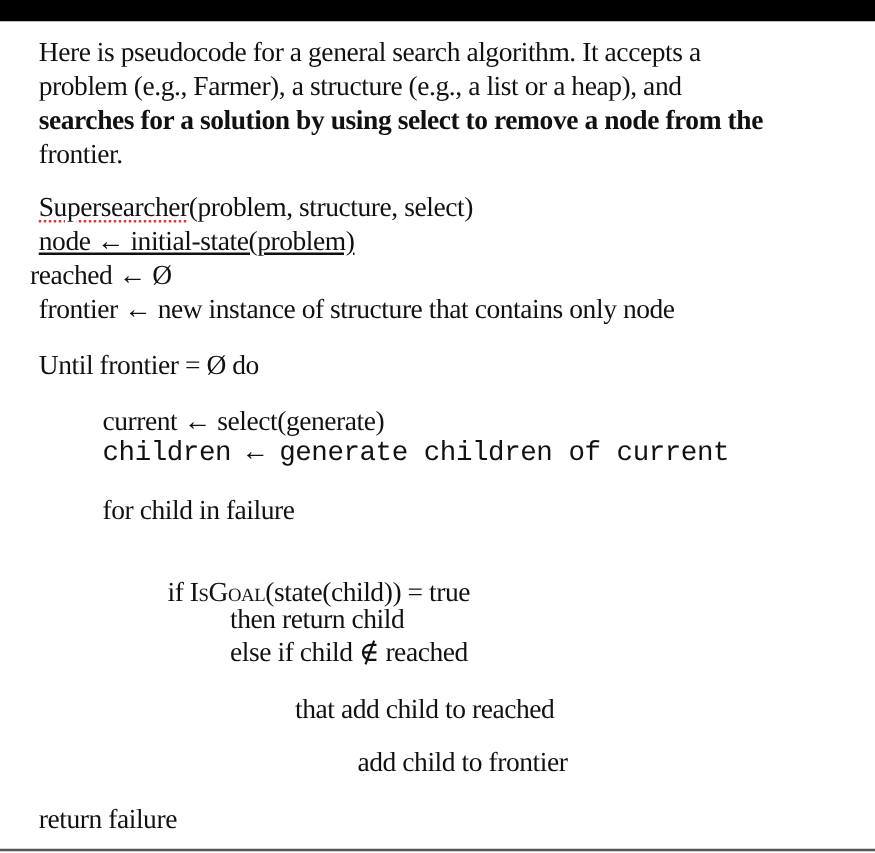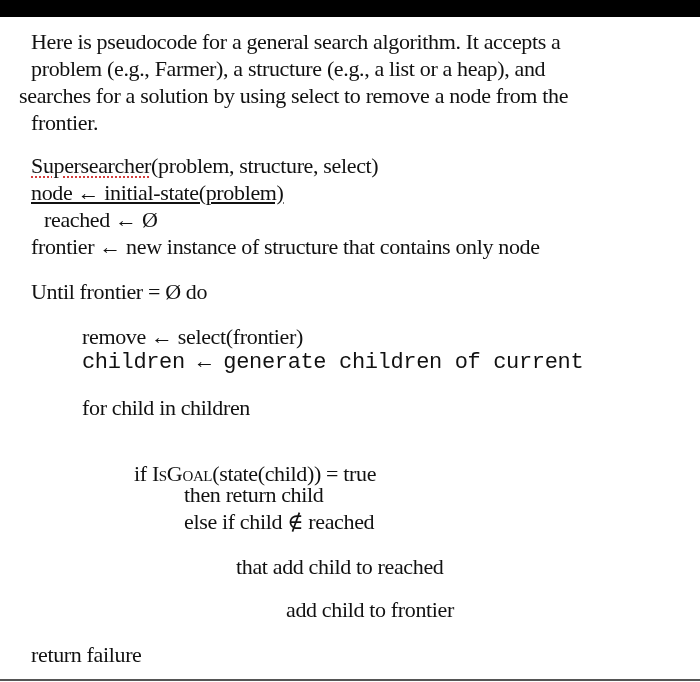--- a/index.html
+++ b/index.html
@@ -51,36 +51,36 @@
     }
   </style>
 </head>
 <body>
 
 <div class="top-band"></div>
 
 <div>
   <div class="line" style="left:13px; top:28px;">Here is pseudocode for a general search algorithm. It accepts a</div>
   <div class="line" style="left:13px; top:55px;">problem (e.g., Farmer), a structure (e.g., a list or a heap), and</div>
-  <div class="line" style="left:1px; top:82px;">searches for a solution by using select to remove a node from the</div>
+  <div class="line" style="left:13px; top:82px;font-weight:bold;">searches for a solution by using select to remove a node from the</div>
   <div class="line" style="left:13px; top:109px;">frontier.</div>
 </div>
 
 <div>
   <div class="line" style="left:13px; top:152px;"><span class="squiggle">Supersearcher</span><span>(problem, structure, select)</span></div>
   <div class="line" style="left:13px; top:179px;text-decoration:underline;">node ← initial-state(problem)</div>
-  <div class="line" style="left:26px; top:206px;">reached ← Ø</div>
+  <div class="line" style="left:6px; top:206px;">reached ← Ø</div>
   <div class="line" style="left:13px; top:233px;">frontier ← new instance of structure that contains only node</div>
 
   <div class="line" style="left:13px; top:278px;">Until frontier = Ø do</div>
 
-  <div class="line" style="left:64px; top:323px;">remove ← select(frontier)</div>
+  <div class="line" style="left:64px; top:323px;">current ← select(generate)</div>
   <div class="line" style="left:64px; top:349px;font-family:Liberation Mono, monospace;">children ← generate children of current</div>
 
-  <div class="line" style="left:64px; top:394px;">for child in children</div>
+  <div class="line" style="left:64px; top:394px;">for child in failure</div>
 
   <div class="line" style="left:116px; top:460px;"><span>if </span><span class="smallcaps">IsGoal</span><span>(state(child)) = true</span></div>
 
   <div class="line" style="left:166px; top:481px;">then return child</div>
   <div class="line" style="left:166px; top:508px;">else if child ∉ reached</div>
 
   <div class="line" style="left:218px; top:553px;">that add child to reached</div>
 
   <div class="line" style="left:268px; top:596px;">add child to frontier</div>
 

